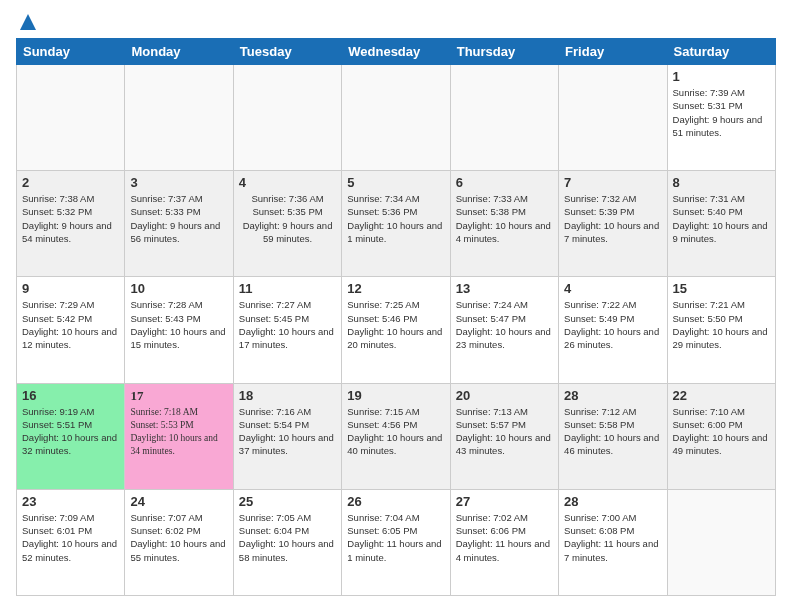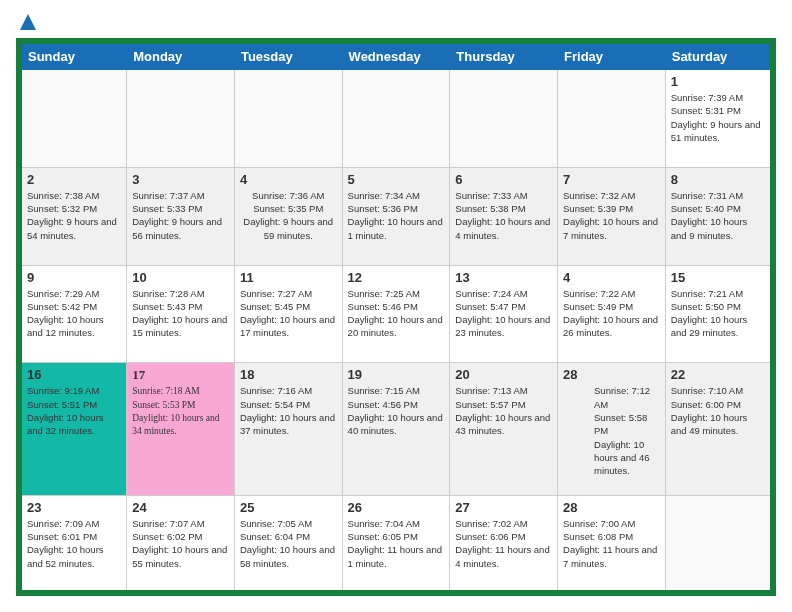--- a/index.html
+++ b/index.html
@@ -41,21 +41,21 @@
       font-weight: bold;
       color: #333;
       line-height: 1.1;
     }
     .location {
       font-size: 16px;
       color: #555;
     }
     .calendar {
       flex: 1;
-      border: 6px solid #15803d;
+      border: 1px solid #15803d;
       border-collapse: collapse;
       width: 100%;
       table-layout: fixed;
     }
     .calendar th {
       background: #1a6eb5;
       color: white;
       text-align: left;
       padding: 5px 6px;
       font-size: 13px;
@@ -218,21 +218,21 @@
 Daylight: 10 hours and 26 minutes.</div>
           </td>
           <td style="background: rgb(255, 255, 255);">
             <span class="day-num">15</span>
             <div class="day-info" style="white-space: pre-line;">Sunrise: 7:21 AM
 Sunset: 5:50 PM
 Daylight: 10 hours and 29 minutes.</div>
           </td>
         </tr>
         <tr>
-          <td style="background: #14b8a6;">
+          <td style="background: #86efac;">
             <span class="day-num">16</span>
             <div class="day-info" style="white-space: pre-line;">Sunrise: 9:19 AM
 Sunset: 5:51 PM
 Daylight: 10 hours and 32 minutes.</div>
           </td>
           <td style="background: #f9a8d4; font-family: Liberation Serif, serif;">
             <span class="day-num">17</span>
             <div class="day-info" style="white-space: pre-line;">Sunrise: 7:18 AM
 Sunset: 5:53 PM
 Daylight: 10 hours and 34 minutes.</div>
@@ -250,21 +250,21 @@
 Daylight: 10 hours and 40 minutes.</div>
           </td>
           <td style="background: rgb(240, 240, 240);">
             <span class="day-num">20</span>
             <div class="day-info" style="white-space: pre-line;">Sunrise: 7:13 AM
 Sunset: 5:57 PM
 Daylight: 10 hours and 43 minutes.</div>
           </td>
           <td style="background: rgb(240, 240, 240);">
             <span class="day-num">28</span>
-            <div class="day-info" style="white-space: pre-line; margin-left: 31px;">Sunrise: 7:12 AM
+            <div class="day-info" style="white-space: pre-line;">Sunrise: 7:12 AM
 Sunset: 5:58 PM
 Daylight: 10 hours and 46 minutes.</div>
           </td>
           <td style="background: rgb(240, 240, 240);">
             <span class="day-num">22</span>
             <div class="day-info" style="white-space: pre-line;">Sunrise: 7:10 AM
 Sunset: 6:00 PM
 Daylight: 10 hours and 49 minutes.</div>
           </td>
         </tr>

